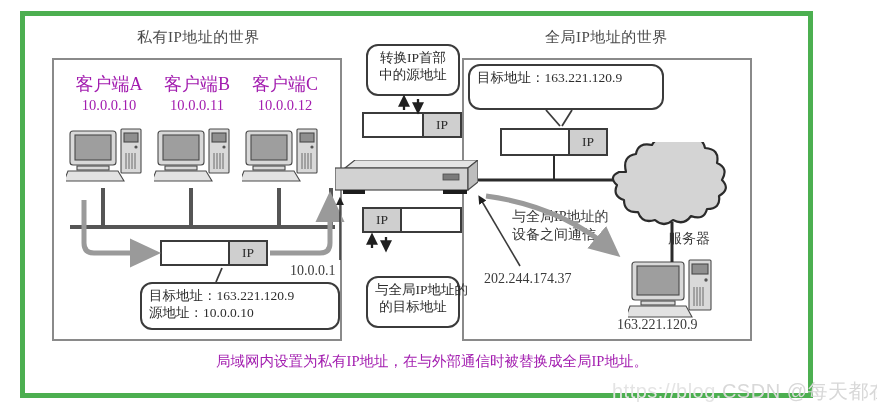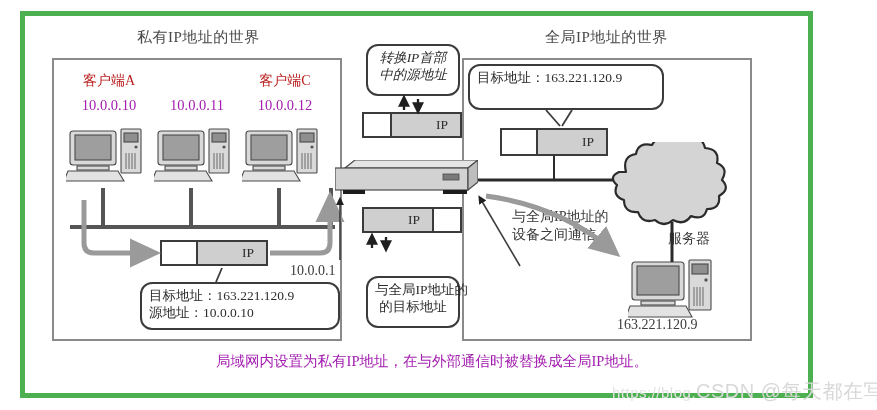--- a/index.html
+++ b/index.html
@@ -25,21 +25,21 @@
 
   
   .world-title{
     position:absolute;font-size:15px;color:#4a4a4a;white-space:nowrap;
     letter-spacing:.5px;
   }
   #title-private{left:137px;top:28px;}
   #title-global{left:545px;top:28px;}
 
   
-  .client-name{position:absolute;font-size:14px;color:#b91c1c;white-space:nowrap;text-align:center;}
+  .client-name{position:absolute;font-size:18px;color:#a21caf;white-space:nowrap;text-align:center;}
   .client-ip{position:absolute;font-size:14.5px;color:#a21caf;white-space:nowrap;text-align:center;}
   #cname-a{left:66px;top:72px;width:86px;}
   #cip-a{left:66px;top:97px;width:86px;}
   #cname-b{left:154px;top:72px;width:86px;}
   #cip-b{left:154px;top:97px;width:86px;}
   #cname-c{left:242px;top:72px;width:86px;}
   #cip-c{left:242px;top:97px;width:86px;}
 
   
   .pc{position:absolute;width:86px;height:60px;}
@@ -60,35 +60,35 @@
 
   
   #router{position:absolute;left:335px;top:160px;width:143px;height:34px;}
 
   
   .packet{position:absolute;border:2px solid #3b3b3b;box-sizing:border-box;background:#fff;display:flex;}
   .packet .blank{flex:1;background:#fff;}
   .packet .iphdr{
     width:36px;background:#cfcfcf;border-left:2px solid #3b3b3b;
     display:flex;align-items:center;justify-content:center;
-    font-size:13.5px;color:#2d2d2d;font-family:"Liberation Serif",serif;padding-left:32px;
+    font-size:13.5px;color:#2d2d2d;font-family:"Liberation Serif",serif;
   }
   .packet.left-hdr .iphdr{border-left:none;border-right:2px solid #3b3b3b;}
   #packet-lan{left:160px;top:240px;width:108px;height:26px;}
   #packet-top{left:362px;top:112px;width:100px;height:26px;}
   #packet-bottom{left:362px;top:207px;width:100px;height:26px;}
   #packet-global{left:500px;top:128px;width:108px;height:28px;}
 
   
   .callout{
     position:absolute;border:2px solid #3b3b3b;border-radius:12px;background:#fff;
     box-sizing:border-box;padding:4px 7px;font-size:13.5px;line-height:1.25;
     color:#2d2d2d;white-space:nowrap;
   }
-  #callout-src{left:366px;top:44px;width:94px;height:52px;text-align:center;font-style:italic;}
+  #callout-src{left:366px;top:44px;width:94px;height:52px;text-align:center;}
   #callout-dst{left:366px;top:276px;width:94px;height:52px;text-align:center;}
   #callout-lan{left:140px;top:282px;width:200px;height:48px;}
   #callout-global{left:468px;top:64px;width:196px;height:46px;}
 
   
   .note{position:absolute;font-size:14px;color:#3a3a3a;white-space:nowrap;line-height:1.3;}
   #note-router-ip{left:290px;top:262px;}
   #note-global-ip{left:484px;top:270px;}
   #note-comm{left:512px;top:208px;text-align:left;}
   #note-server{left:668px;top:230px;}
@@ -108,37 +108,38 @@
   #caption{
     position:absolute;left:52px;top:352px;width:760px;text-align:center;
     font-size:14.5px;color:#a21caf;white-space:nowrap;
   }
 
   
   #watermark{
     position:absolute;left:612px;top:378px;font-size:20px;color:#d8d8d8;
     font-family:"Liberation Sans",sans-serif;white-space:nowrap;letter-spacing:.5px;
   }
-  #watermark-pre{color:#e4e4e4;font-size:15px;}
+  #watermark-pre{color:#e4e4e4;font-size:20px;}
 </style>
 </head>
 <body>
 
 <div id="stage">
 
   <div class="green-frame"></div>
 
   <div class="panel" id="panel-private"></div>
   <div class="panel" id="panel-global"></div>
 
   <div class="world-title" id="title-global">全局IP地址的世界</div>
   <div class="world-title" id="title-private">私有IP地址的世界</div>
 
   <div class="client-name" id="cname-a">客户端A</div>
   <div class="client-ip" id="cip-a">10.0.0.10</div>
+  <div class="client-name" id="cname-b">客户端B</div>
   <div class="client-ip" id="cip-b">10.0.0.11</div>
   <div class="client-name" id="cname-c">客户端C</div>
   <div class="client-ip" id="cip-c">10.0.0.12</div>
 
   <div class="pc" id="pc-a">
     <svg viewBox="0 0 86 60" width="86" height="60">
       <g fill="#d9d9d9" stroke="#4a4a4a" stroke-width="1.1">
         <rect x="4" y="6" width="46" height="34" rx="3"></rect>
         <rect x="9" y="10" width="36" height="25" fill="#9e9e9e"></rect>
         <rect x="11" y="41" width="32" height="4"></rect>
@@ -244,20 +245,21 @@
   <div class="callout" id="callout-lan">
     <div>目标地址：163.221.120.9</div>
     <div>源地址：10.0.0.10</div>
   </div>
 
   <div class="callout" id="callout-global">
     <div>目标地址：163.221.120.9</div>
   </div>
 
   <div class="note" id="note-router-ip">10.0.0.1</div>
+  <div class="note" id="note-global-ip">202.244.174.37</div>
   <div class="note" id="note-comm">
     <div>与全局IP地址的</div>
     <div>设备之间通信</div>
   </div>
   <div class="note" id="note-server">服务器</div>
   <div class="note" id="note-server-ip">163.221.120.9</div>
 
   <div id="cloud">
     <svg viewBox="0 0 148 86" width="148" height="86">
       <path d="M30 30 q-4 -16 10 -18 q2 -12 16 -9 q6 -11 18 -5 q9 -9 19 -1

